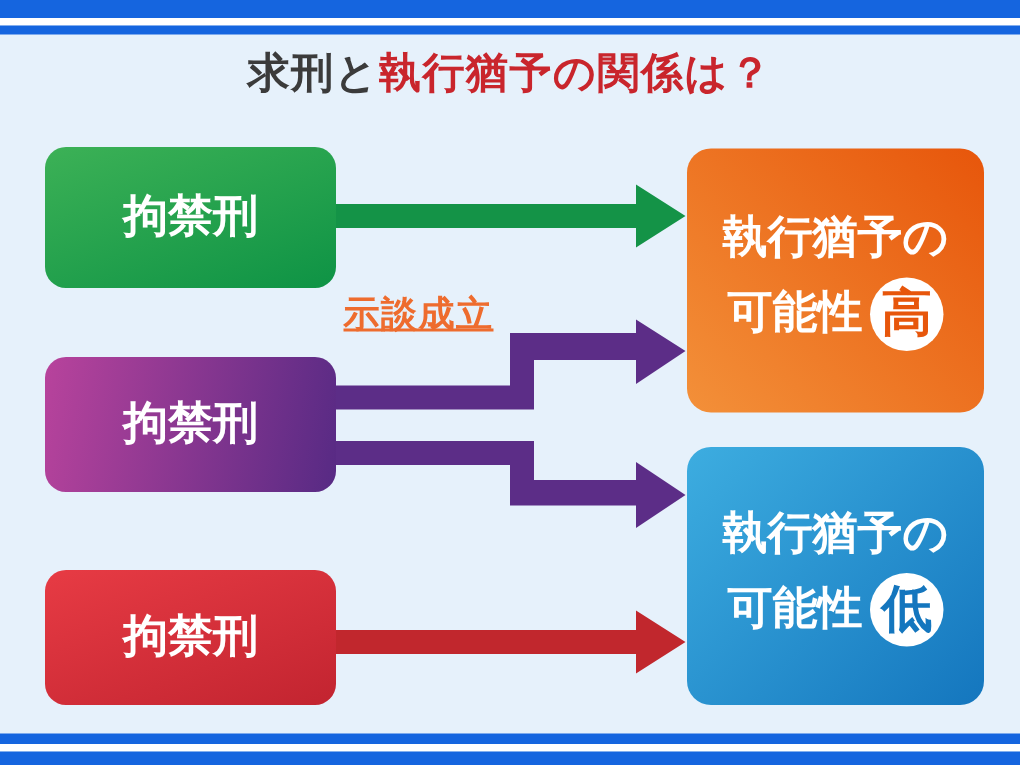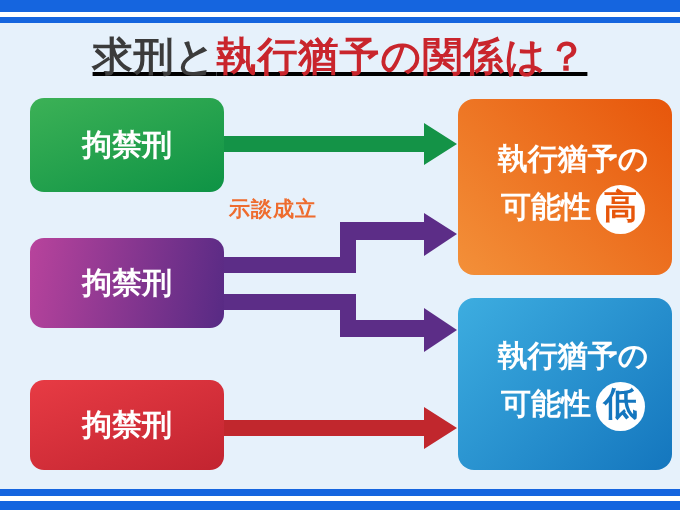--- a/index.html
+++ b/index.html
@@ -14,57 +14,57 @@
   .stripe.white{background:#ffffff;}
   .s-top-outer{top:0;height:12px;}
   .s-top-gap{top:12px;height:5px;}
   .s-top-inner{top:17px;height:6px;}
   .s-bot-inner{top:489px;height:7px;}
   .s-bot-gap{top:496px;height:5px;}
   .s-bot-outer{top:501px;height:9px;}
 
   .title{
     position:absolute;top:34px;left:0;width:680px;text-align:center;
-    font-size:40px;font-weight:800;letter-spacing:1px;line-height:1.1;text-decoration:underline;
+    font-size:28px;font-weight:800;letter-spacing:1px;line-height:1.1;
   }
   .title .t-gray{color:#3b3b3b;}
   .title .t-red{color:#c9252c;}
 
   .arrow-layer{position:absolute;left:0;top:0;}
 
   .lbox{
     position:absolute;left:30px;width:194px;border-radius:14px;
     display:flex;flex-direction:column;align-items:center;justify-content:center;
     color:#ffffff;font-weight:800;text-align:center;
   }
   .lbox .l1{font-size:30px;line-height:1.15;}
   .lbox .l2{font-size:31px;line-height:1.15;margin-top:3px;}
   .lbox-green{top:98px;height:94px;background:linear-gradient(160deg,#3cb156,#0e9345);}
   .lbox-purple{top:238px;height:90px;background:linear-gradient(100deg,#b8439c,#572a84);}
   .lbox-red{top:380px;height:90px;background:linear-gradient(160deg,#e73b44,#c22430);}
 
   .rbox{
     position:absolute;left:458px;width:198px;border-radius:16px;
     display:flex;flex-direction:column;align-items:center;justify-content:center;
-    color:#ffffff;font-weight:800;text-align:center;padding-left:16px;
+    color:#ffffff;font-weight:800;text-align:center;
   }
   .rbox .r1{font-size:30px;line-height:1.2;}
-  .rbox .r2{font-size:30px;line-height:1.2;margin-top:8px;display:flex;align-items:center;justify-content:center;font-family:Liberation Mono, monospace;}
+  .rbox .r2{font-size:30px;line-height:1.2;margin-top:8px;display:flex;align-items:center;justify-content:center;}
   .rbox-orange{top:99px;height:176px;background:linear-gradient(45deg,#f39039,#e7560b);}
   .rbox-blue{top:298px;height:172px;background:linear-gradient(135deg,#3dade0,#1476be);}
   .badge{
     display:inline-flex;align-items:center;justify-content:center;
     width:49px;height:49px;border-radius:50%;background:#ffffff;
     font-size:34px;font-weight:800;margin-left:5px;
   }
   .badge-high{color:#e7560b;}
   .badge-low{color:#1476be;}
 
   .annotation{position:absolute;left:229px;top:197px;color:#ee6c2e;font-weight:800;line-height:1.1;}
-  .annotation .a1{font-size:21px;letter-spacing:1px;}
+  .annotation .a1{font-size:24px;letter-spacing:1px;text-decoration:underline;}
   .annotation .a2{font-size:15px;margin-top:3px;margin-left:-4px;}
 </style>
 </head>
 <body>
 
 <div class="frame">
 
   <div class="stripe blue s-top-outer"></div>
   <div class="stripe white s-top-gap"></div>
   <div class="stripe blue s-top-inner"></div>

